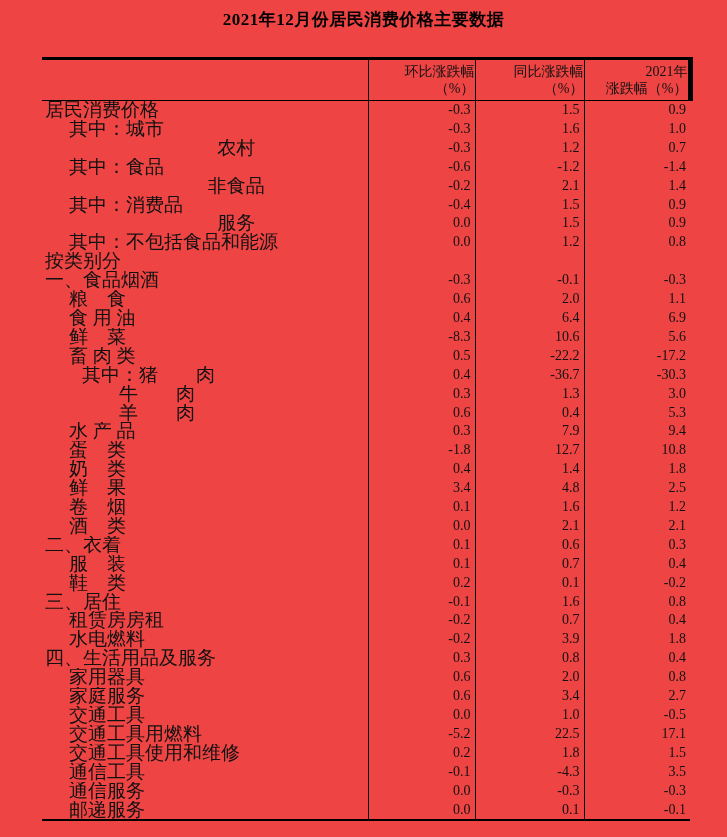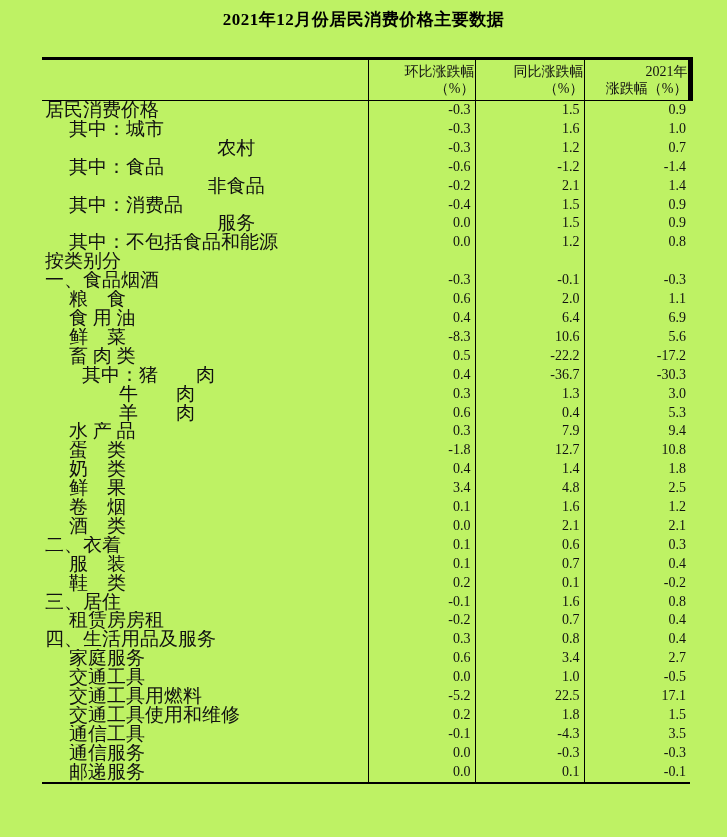--- a/index.html
+++ b/index.html
@@ -1,20 +1,20 @@
 <!DOCTYPE html>
 <html><head>
 <meta charset="utf-8">
 <style>
   html, body { margin: 0; padding: 0; background: #ffffff; }
   .page {
     position: relative;
     width: 727px;
     height: 837px;
-    background: #bef264;
+    background: #ef4444;
     overflow: hidden;
     font-family: "Liberation Serif", "DejaVu Serif", serif;
     color: #111111;
   }
   .title {
     position: absolute;
     top: 8px;
     left: 0;
     width: 100%;
     text-align: center;
@@ -265,24 +265,36 @@
           <td class="num">1.6</td>
           <td class="num">0.8</td>
         </tr>
         <tr>
           <td class="label ind-1">租赁房房租</td>
           <td class="num">-0.2</td>
           <td class="num">0.7</td>
           <td class="num">0.4</td>
         </tr>
         <tr>
+          <td class="label ind-1">水电燃料</td>
+          <td class="num">-0.2</td>
+          <td class="num">3.9</td>
+          <td class="num">1.8</td>
+        </tr>
+        <tr>
           <td class="label ind-0">四、生活用品及服务</td>
           <td class="num">0.3</td>
           <td class="num">0.8</td>
           <td class="num">0.4</td>
+        </tr>
+        <tr>
+          <td class="label ind-1">家用器具</td>
+          <td class="num">0.6</td>
+          <td class="num">2.0</td>
+          <td class="num">0.8</td>
         </tr>
         <tr>
           <td class="label ind-1">家庭服务</td>
           <td class="num">0.6</td>
           <td class="num">3.4</td>
           <td class="num">2.7</td>
         </tr>
         <tr>
           <td class="label ind-1">交通工具</td>
           <td class="num">0.0</td>

